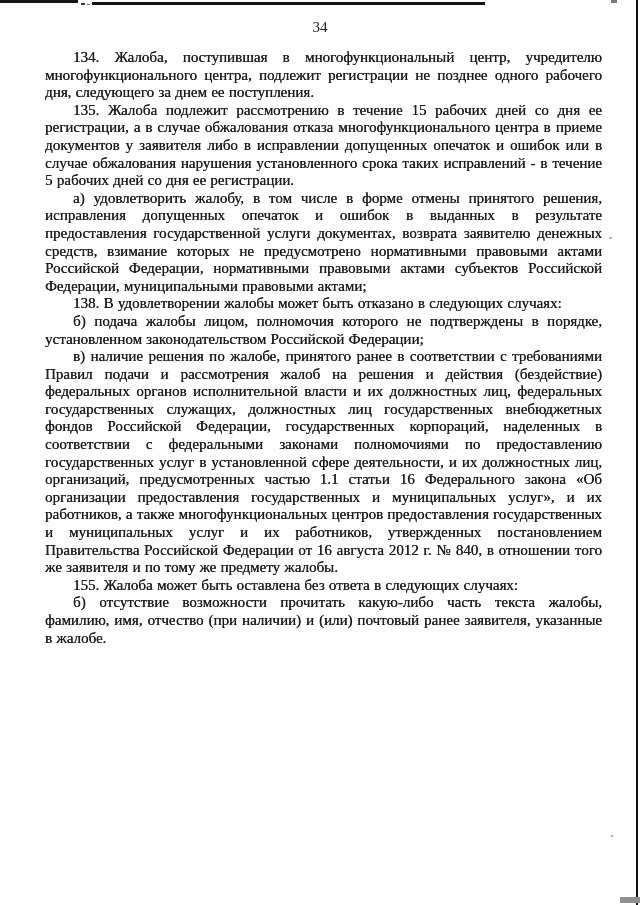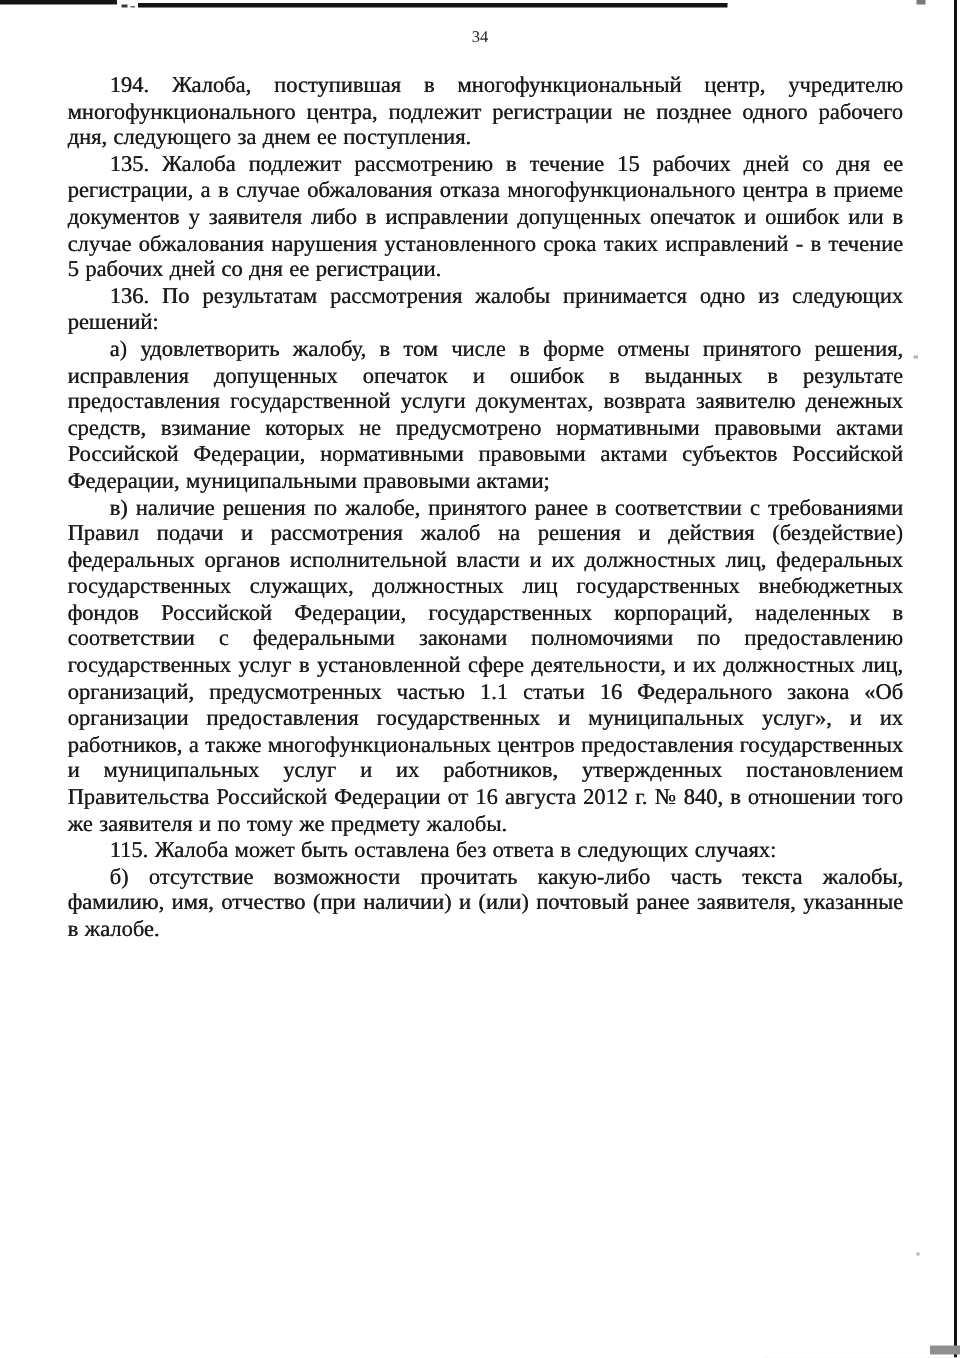--- a/index.html
+++ b/index.html
@@ -27,21 +27,21 @@
   .a-top-tick      {left:611px;top:0;   width:6px;  height:3px; background:#7a7a7a;}
   .a-right-line    {left:636px;top:0;   width:2px;  height:905px;background:#121212;}
   .a-corner-blob   {left:620px;top:897px;width:20px;height:6px; background:#8f8f8f;}
   .a-dot-1         {left:609px;top:237px;width:3px; height:2px; background:#b3b3b3;}
   .a-dot-2         {left:611px;top:835px;width:2px; height:2px; background:#b3b3b3;}
 
   .pageno{
     position:absolute;
     left:0;top:19px;width:640px;
     text-align:center;
-    font-size:11px;
+    font-size:15px;
     color:var(--ink);
   }
   .text{
     position:absolute;
     left:45px;top:49px;width:557px;
     font-size:15px;
     line-height:17.6px;
     color:var(--ink);
     text-align:justify;
     text-shadow:0.25px 0 0 currentColor; 
@@ -63,22 +63,23 @@
   <div class="artifact a-top-main"></div>
   <div class="artifact a-top-tick"></div>
   <div class="artifact a-right-line"></div>
   <div class="artifact a-corner-blob"></div>
   <div class="artifact a-dot-1"></div>
   <div class="artifact a-dot-2"></div>
 
   <div class="pageno">34</div>
 
   <div class="text">
-    <p>194. Жалоба, поступившая в многофункциональный центр, учредителю многофункционального центра, подлежит регистрации не позднее одного рабочего дня, следующего за днем ее поступления.</p>
+    <p>134. Жалоба, поступившая в многофункциональный центр, учредителю многофункционального центра, подлежит регистрации не позднее одного рабочего дня, следующего за днем ее поступления.</p>
     <p>135. Жалоба подлежит рассмотрению в течение 15 рабочих дней со дня ее регистрации, а в случае обжалования отказа многофункционального центра в приеме документов у заявителя либо в исправлении допущенных опечаток и ошибок или в случае обжалования нарушения установленного срока таких исправлений - в течение 5 рабочих дней со дня ее регистрации.</p>
-    <p>136. По результатам рассмотрения жалобы принимается одно из следующих решений:</p>
     <p>а) удовлетворить жалобу, в том числе в форме отмены принятого решения, исправления допущенных опечаток и ошибок в выданных в результате предоставления государственной услуги документах, возврата заявителю денежных средств, взимание которых не предусмотрено нормативными правовыми актами Российской Федерации, нормативными правовыми актами субъектов Российской Федерации, муниципальными правовыми актами;</p>
+    <p>138. В удовлетворении жалобы может быть отказано в следующих случаях:</p>
+    <p>б) подача жалобы лицом, полномочия которого не подтверждены в порядке, установленном законодательством Российской Федерации;</p>
     <p>в) наличие решения по жалобе, принятого ранее в соответствии с требованиями Правил подачи и рассмотрения жалоб на решения и действия (бездействие) федеральных органов исполнительной власти и их должностных лиц, федеральных государственных служащих, должностных лиц государственных внебюджетных фондов Российской Федерации, государственных корпораций, наделенных в соответствии с федеральными законами полномочиями по предоставлению государственных услуг в установленной сфере деятельности, и их должностных лиц, организаций, предусмотренных частью 1.1 статьи 16 Федерального закона «Об организации предоставления государственных и муниципальных услуг», и их работников, а также многофункциональных центров предоставления государственных и муниципальных услуг и их работников, утвержденных постановлением Правительства Российской Федерации от 16 августа 2012 г. № 840, в отношении того же заявителя и по тому же предмету жалобы.</p>
-    <p>115. Жалоба может быть оставлена без ответа в следующих случаях:</p>
+    <p>155. Жалоба может быть оставлена без ответа в следующих случаях:</p>
     <p>б) отсутствие возможности прочитать какую-либо часть текста жалобы, фамилию, имя, отчество (при наличии) и (или) почтовый ранее заявителя, указанные в жалобе.</p>
   </div>
 
 </div>
 
 </body></html>

